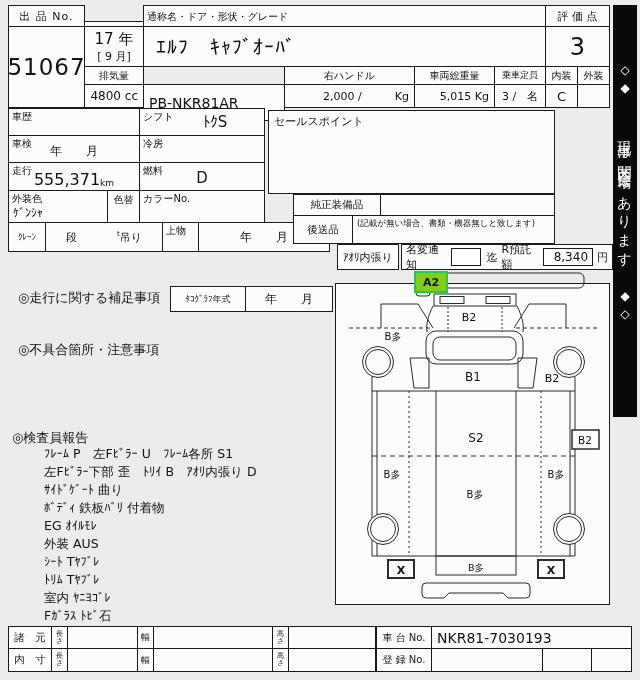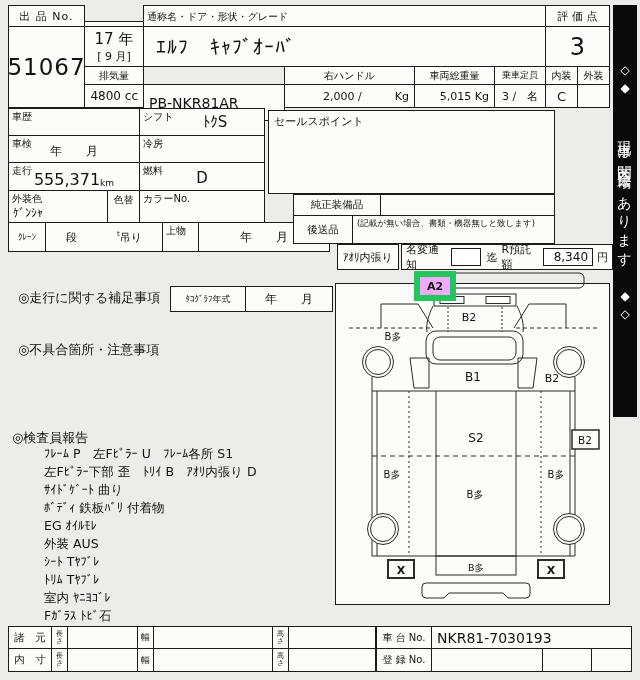--- a/index.html
+++ b/index.html
@@ -134,21 +134,21 @@
       <span style="font-size:11px;">名変通知</span>
       <span class="ibox" style="width:32px;height:18px;margin-left:3px;"></span>
       <span style="font-size:11px;margin-left:5px;">迄</span>
       <span style="font-size:11px;margin-left:4px;">R預託額</span>
       <span class="ibox" style="width:52px;height:18px;margin-left:3px;justify-content:flex-end;padding-right:4px;font-size:12px;">8,340</span>
       <span style="font-size:11px;margin-left:4px;">円</span>
     </div>
   </div>
 
   <div class="cell" style="left:335px;top:283px;width:275px;height:322px;">
-    <div class="ctr" style="position:absolute;left:78px;top:-13px;width:30px;height:18px;border:6px solid #22c55e;background:#f0abfc;font-size:11px;font-weight:bold;z-index:3;">A2</div>
+    <div class="ctr" style="position:absolute;left:78px;top:-13px;width:30px;height:18px;border:2px solid #22c55e;background:#84cc16;font-size:11px;font-weight:bold;z-index:3;">A2</div>
     <svg width="273" height="320" viewBox="0 0 273 320" style="overflow:visible">
       <g fill="none" stroke="#2b2b2b" stroke-width="1">
 
         <rect x="80" y="5" width="14" height="7" rx="3"></rect>
         <rect x="108" y="-11" width="140" height="15" rx="5"></rect>
 
         <rect x="98" y="10" width="82" height="12"></rect>
         <rect x="104" y="12.5" width="24" height="7"></rect>
         <rect x="150" y="12.5" width="24" height="7"></rect>
 

